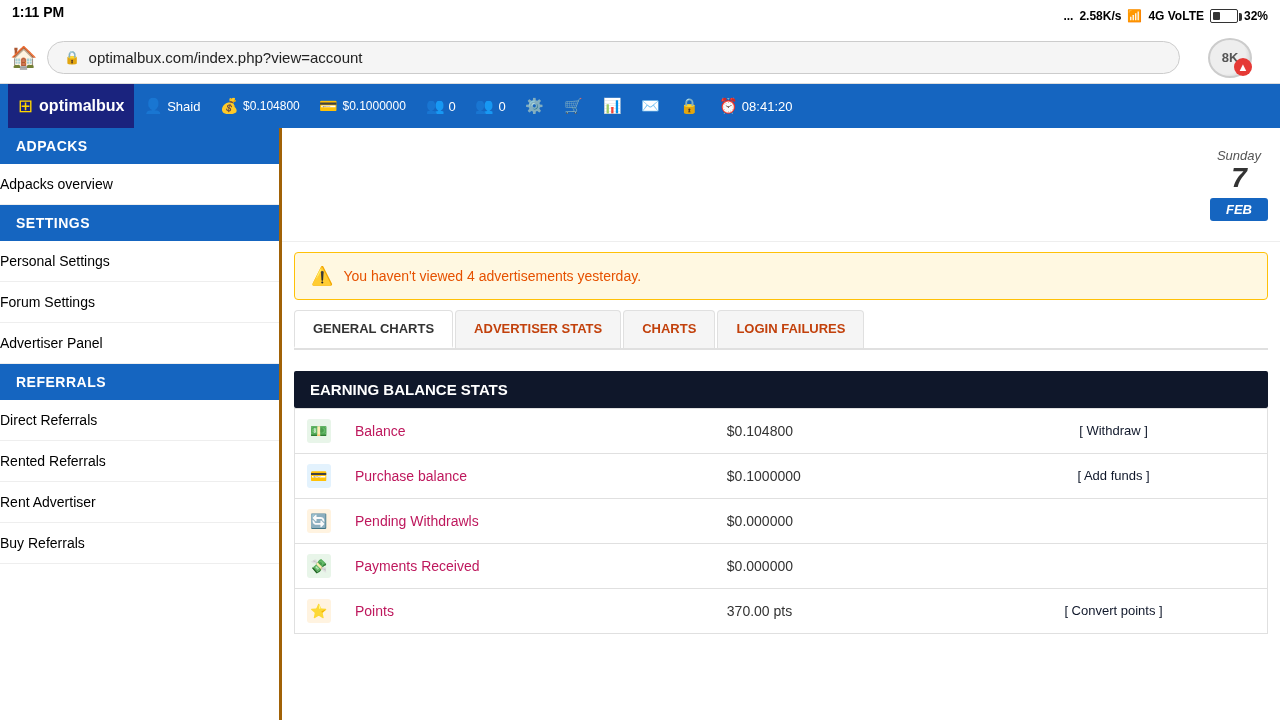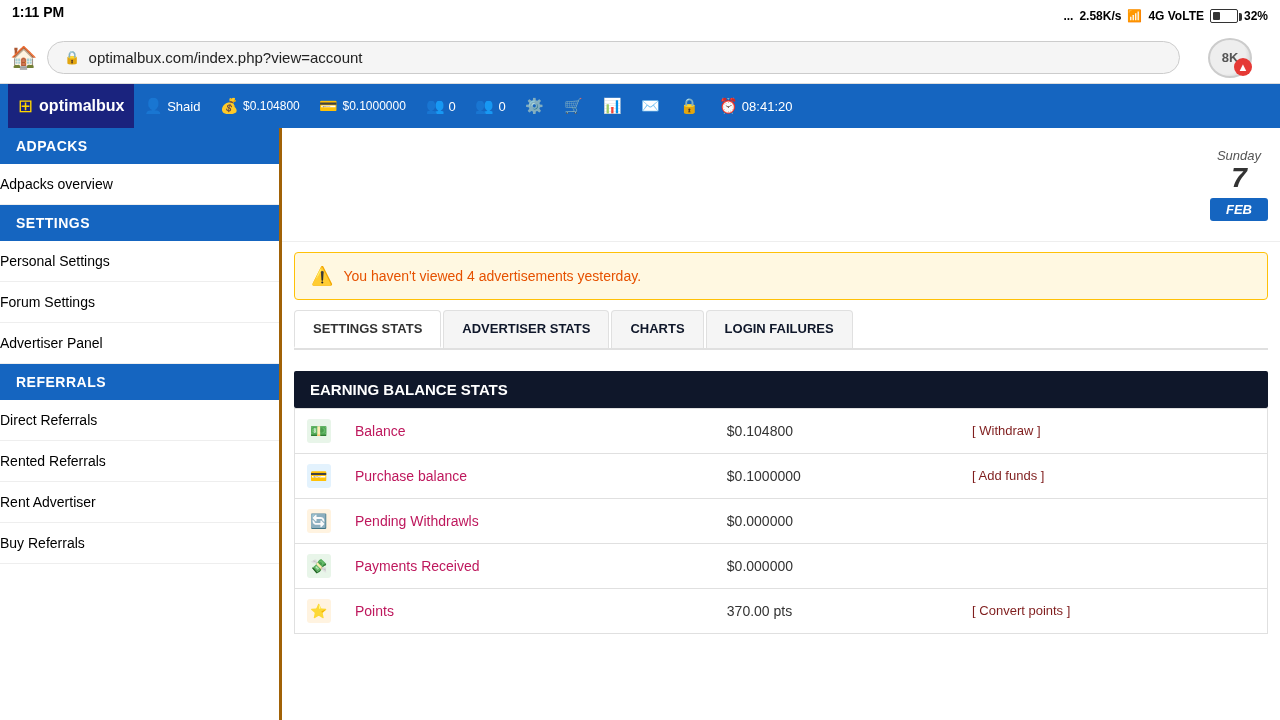--- a/index.html
+++ b/index.html
@@ -161,21 +161,21 @@
       margin-bottom: 0;
     }
     .tab {
       padding: 10px 18px;
       font-size: 13px;
       font-weight: 600;
       cursor: pointer;
       border: 1px solid #e0e0e0;
       border-bottom: none;
       background: #f5f5f5;
-      color: #0f172a;
+      color: #c2410c;
       margin-right: 2px;
       border-radius: 4px 4px 0 0;
     }
     .tab.active {
       background: #fff;
       color: #333;
       border-bottom: 2px solid #fff;
       z-index: 1;
     }
 
@@ -204,22 +204,22 @@
     }
     .stats-table tr:last-child { border-bottom: none; }
     .stats-table td {
       padding: 10px 12px;
       vertical-align: middle;
     }
     .stats-table .icon-cell { width: 36px; }
     .stats-table .label-cell { color: #be185d; font-size: 14px; }
     .stats-table .value-cell { color: #333; font-size: 14px; font-weight: 500; }
     .stats-table .action-cell {
-      text-align: left;
-      color: #7f1d1d;
+      text-align: center;
+      color: #0f172a;
       font-size: 13px;
       cursor: pointer;
     }
 
     .row-icon {
       width: 24px; height: 24px; border-radius: 3px;
       display: flex; align-items: center; justify-content: center;
       font-size: 14px;
     }
     .icon-green { background: #e8f5e9; color: #388e3c; }
@@ -348,21 +348,21 @@
       </div>
     </div>
 
     <div class="warning-banner">
       <span class="warning-icon">⚠️</span>
       <span>You haven't viewed 4 advertisements yesterday.</span>
     </div>
 
     <div class="tabs">
       <div class="tab active">
-        <span>SETTINGS STATS</span>
+        <span>GENERAL CHARTS</span>
       </div>
       <div class="tab">
         <span>ADVERTISER STATS</span>
       </div>
       <div class="tab">
         <span>CHARTS</span>
       </div>
       <div class="tab">
         <span>LOGIN FAILURES</span>
       </div>

